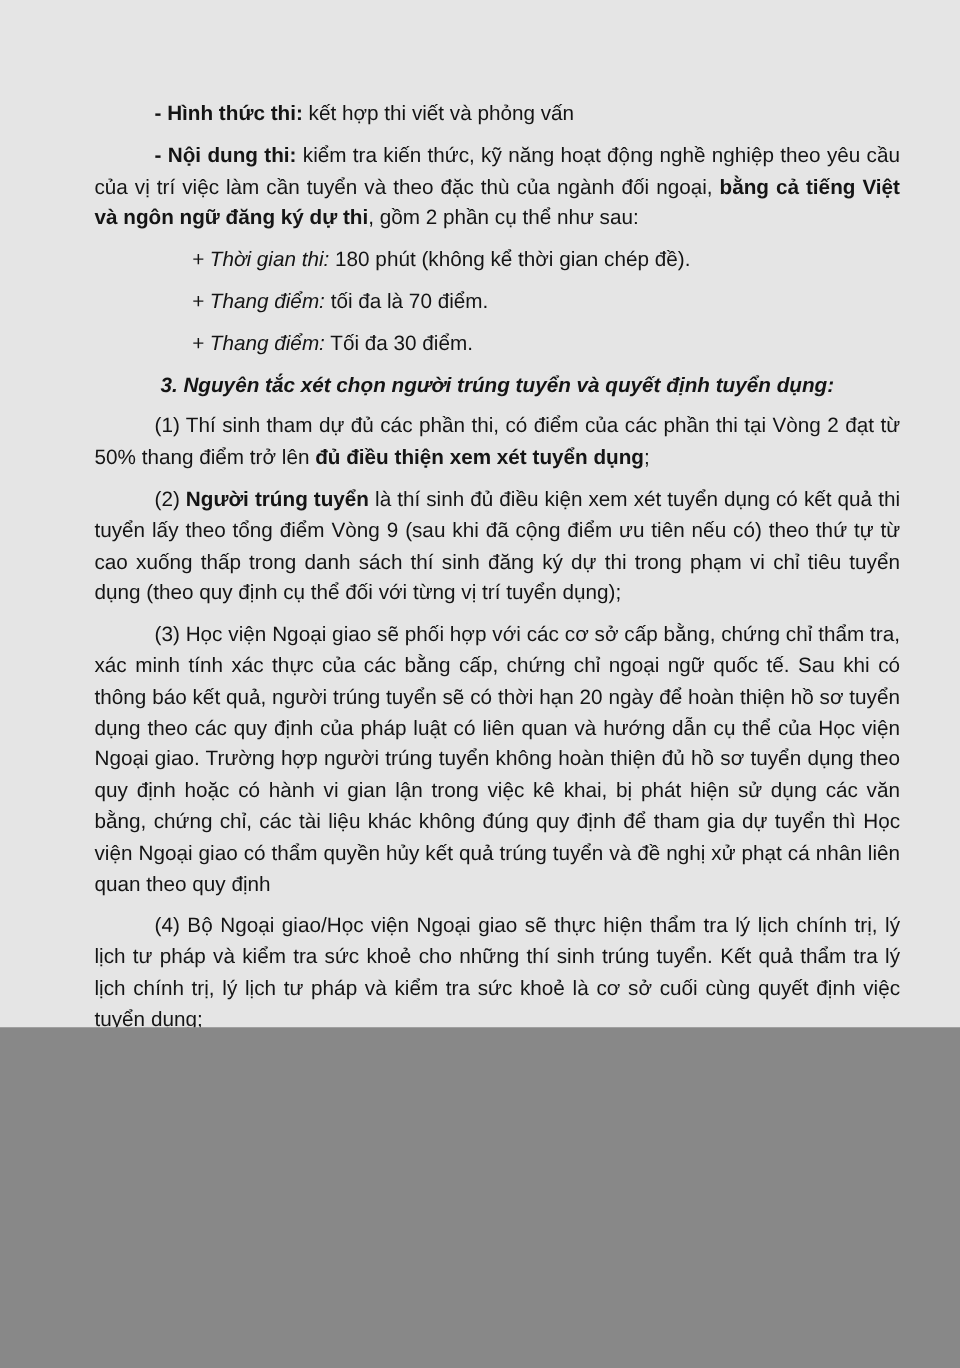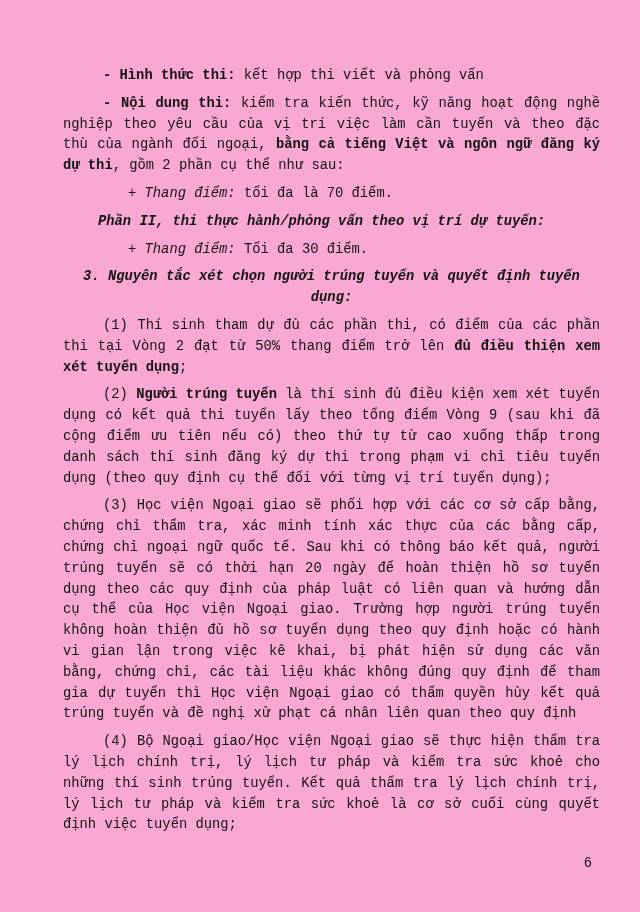--- a/index.html
+++ b/index.html
@@ -3,25 +3,25 @@
 <meta charset="utf-8">
 <style>
   html, body {
     margin: 0;
     padding: 0;
     background: #888;
   }
   .page {
     position: relative;
     width: 640px;
-    height: 912px;
+    height: 685px;
     margin: 0 auto;
-    background: #f9a8d4;
+    background: #e5e5e5;
     color: #141414;
-    font-family: Liberation Mono, monospace;
+    font-family: Liberation Sans, sans-serif;
     overflow: hidden;
   }
   .content {
     position: absolute;
     left: 63px;
     top: 66px;
     width: 537px;
   }
   .para {
     margin: 0;
@@ -55,22 +55,22 @@
     line-height: 20px;
   }
 </style>
 </head>
 <body>
 
 <div class="page">
   <div class="content">
       <p class="para dash"><span class="b">- Hình thức thi:</span><span> kết hợp thi viết và phỏng vấn</span></p>
       <p class="para dash"><span class="b">- Nội dung thi:</span><span> kiểm tra kiến thức, kỹ năng hoạt động nghề nghiệp theo yêu cầu của vị trí việc làm cần tuyển và theo đặc thù của ngành đối ngoại, </span><span class="b">bằng cả tiếng Việt và ngôn ngữ đăng ký dự thi</span><span>, gồm 2 phần cụ thể như sau:</span></p>
+      <p class="para plus"><span class="i">+ Thời gian thi:</span><span> 180 phút (không kể thời gian chép đề).</span></p>
       <p class="para plus"><span class="i">+ Thang điểm:</span><span> tối đa là 70 điểm.</span></p>
-      <p class="para part"><span>Phần II, thi thực hành/phỏng vấn theo vị trí dự tuyển:</span></p>
       <p class="para plus"><span class="i">+ Thang điểm:</span><span> Tối đa 30 điểm.</span></p>
       <p class="para section"><span>3. Nguyên tắc xét chọn người trúng tuyển và quyết định tuyển dụng:</span></p>
       <p class="para body"><span>(1) Thí sinh tham dự đủ các phần thi, có điểm của các phần thi tại Vòng 2 đạt từ 50% thang điểm trở lên </span><span class="b">đủ điều thiện xem xét tuyển dụng</span><span>;</span></p>
       <p class="para body"><span>(2) </span><span class="b">Người trúng tuyển</span><span> là thí sinh đủ điều kiện xem xét tuyển dụng có kết quả thi tuyển lấy theo tổng điểm Vòng 9 (sau khi đã cộng điểm ưu tiên nếu có) theo thứ tự từ cao xuống thấp trong danh sách thí sinh đăng ký dự thi trong phạm vi chỉ tiêu tuyển dụng (theo quy định cụ thể đối với từng vị trí tuyển dụng);</span></p>
       <p class="para body"><span>(3) Học viện Ngoại giao sẽ phối hợp với các cơ sở cấp bằng, chứng chỉ thẩm tra, xác minh tính xác thực của các bằng cấp, chứng chỉ ngoại ngữ quốc tế. Sau khi có thông báo kết quả, người trúng tuyển sẽ có thời hạn 20 ngày để hoàn thiện hồ sơ tuyển dụng theo các quy định của pháp luật có liên quan và hướng dẫn cụ thể của Học viện Ngoại giao. Trường hợp người trúng tuyển không hoàn thiện đủ hồ sơ tuyển dụng theo quy định hoặc có hành vi gian lận trong việc kê khai, bị phát hiện sử dụng các văn bằng, chứng chỉ, các tài liệu khác không đúng quy định để tham gia dự tuyển thì Học viện Ngoại giao có thẩm quyền hủy kết quả trúng tuyển và đề nghị xử phạt cá nhân liên quan theo quy định</span></p>
       <p class="para body"><span>(4) Bộ Ngoại giao/Học viện Ngoại giao sẽ thực hiện thẩm tra lý lịch chính trị, lý lịch tư pháp và kiểm tra sức khoẻ cho những thí sinh trúng tuyển. Kết quả thẩm tra lý lịch chính trị, lý lịch tư pháp và kiểm tra sức khoẻ là cơ sở cuối cùng quyết định việc tuyển dụng;</span></p>
     </div>
   <div class="page-number">6</div>
 </div>
 

